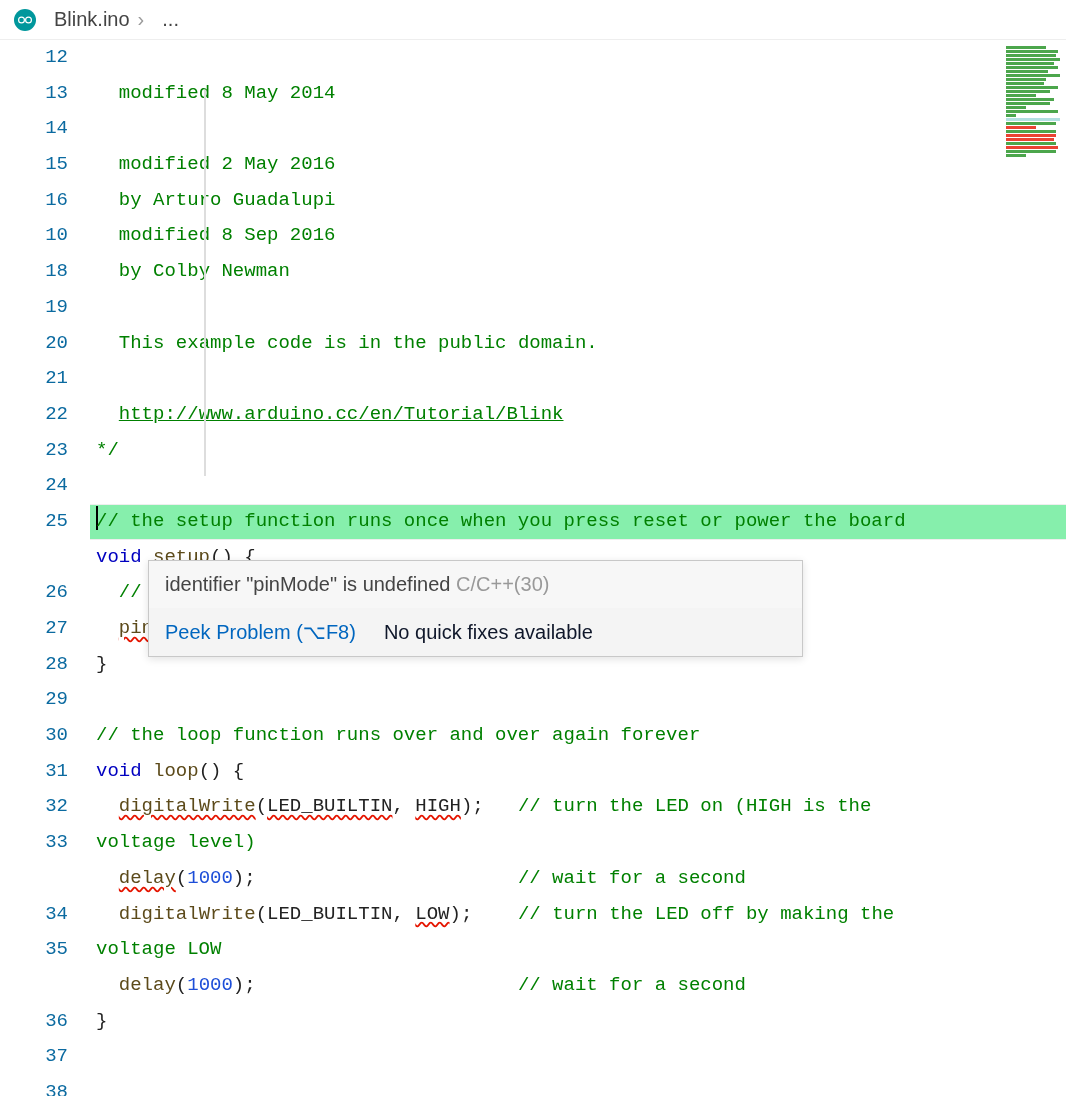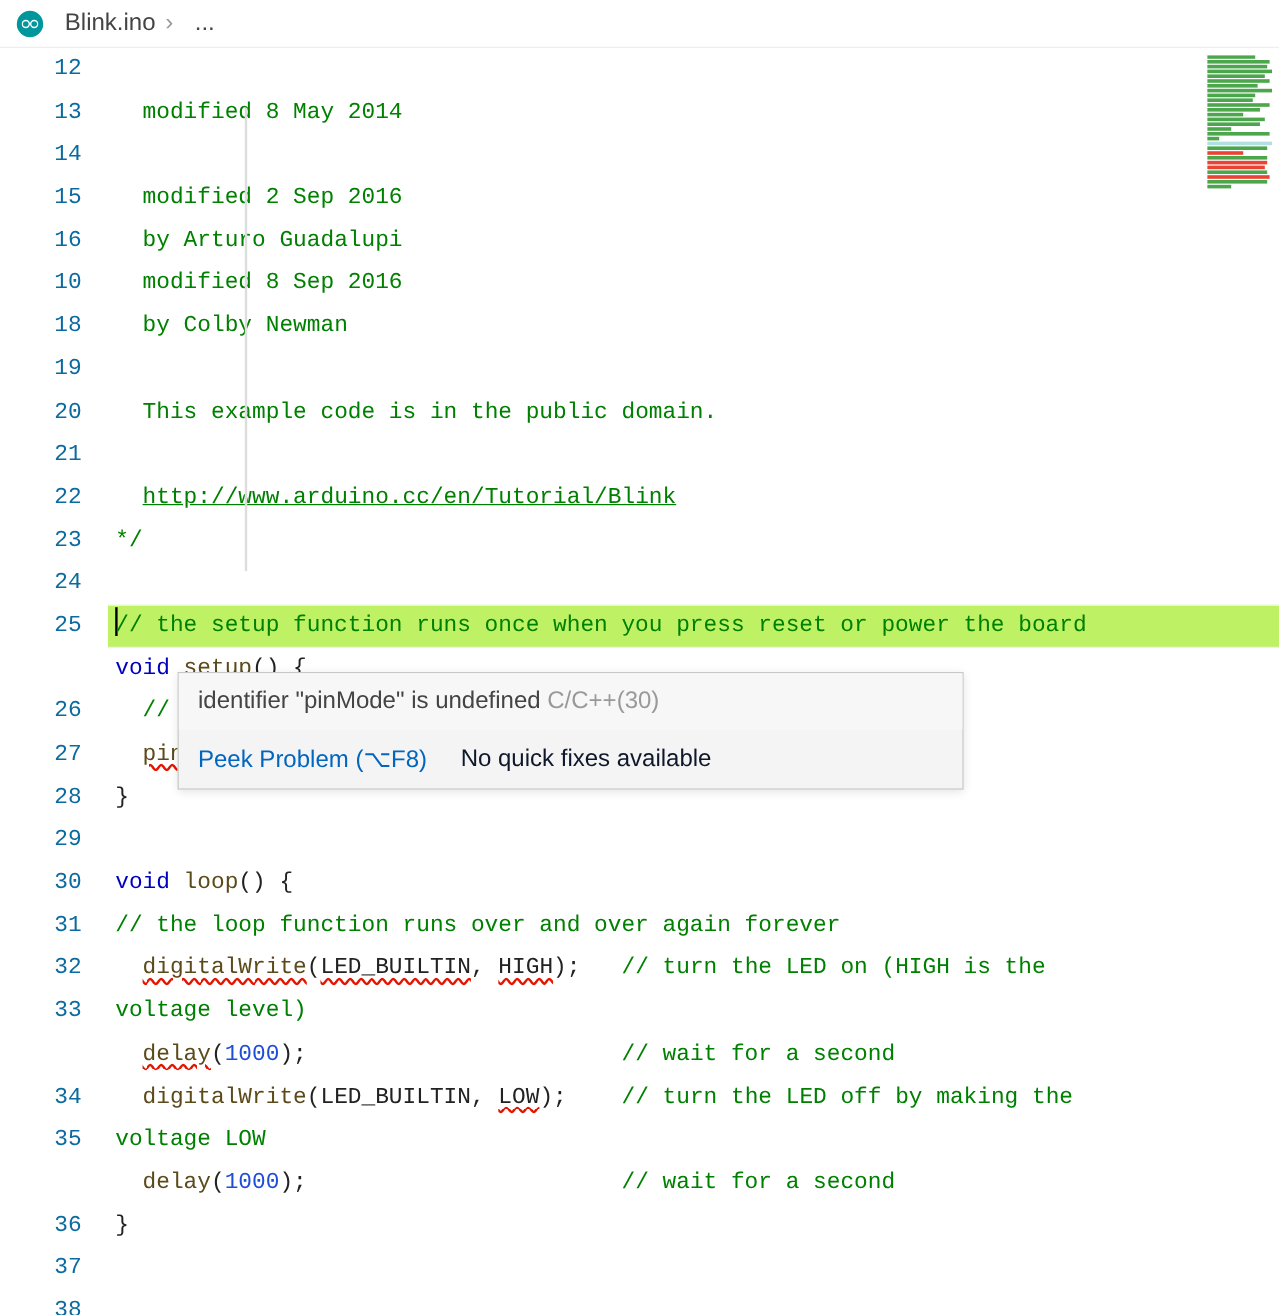--- a/index.html
+++ b/index.html
@@ -51,21 +51,21 @@
     flex: 1;
     position: relative;
   }
   .line {
     height: 35.7px;
     line-height: 35.7px;
     white-space: pre;
   }
   .code .line { padding-left: 6px; }
   .line.highlight {
-    background: #bef264;
+    background: #86efac;
     box-shadow: inset 0 1px 0 #eee, inset 0 -1px 0 #eee;
   }
   .line.wrap { white-space: pre-wrap; word-break: break-word; height:auto; padding-right:120px; }
   .cursor {
     display: inline-block;
     width: 2px; height: 24px;
     background: #000;
     vertical-align: -4px;
     margin-right: -2px;
   }
@@ -170,38 +170,38 @@
       <div class="line" style="height: 71.4px;">35</div>
       <div class="line">36</div>
       <div class="line">37</div>
       <div class="line">38</div>
     </div>
   <div class="code" id="code">
     <div class="rule"></div>
   <div class="line"><span class="c-plain">  </span></div>
       <div class="line"><span class="c-plain">  </span><span class="c-comment">modified 8 May 2014</span></div>
       <div class="line"><span class="c-plain">  </span></div>
-      <div class="line"><span class="c-plain">  </span><span class="c-comment">modified 2 Sep 2016</span></div>
+      <div class="line"><span class="c-plain">  </span><span class="c-comment">modified 2 May 2016</span></div>
       <div class="line"><span class="c-plain">  </span><span class="c-comment">by Arturo Guadalupi</span></div>
       <div class="line"><span class="c-plain">  </span><span class="c-comment">modified 8 Sep 2016</span></div>
       <div class="line"><span class="c-plain">  </span><span class="c-comment">by Colby Newman</span></div>
       <div class="line"><span class="c-plain">  </span></div>
       <div class="line"><span class="c-plain">  </span><span class="c-comment">This example code is in the public domain.</span></div>
       <div class="line"><span class="c-plain">  </span></div>
       <div class="line"><span class="c-plain">  </span><span class="c-link">http://www.arduino.cc/en/Tutorial/Blink</span></div>
       <div class="line"><span class="c-plain"></span><span class="c-comment">*/</span></div>
       <div class="line"><span class="c-plain"></span></div>
       <div class="line highlight wrap"><span class="c-plain"></span><span class="cursor"></span><span class="c-comment">// the setup function runs once when you press reset or power the board</span></div>
       <div class="line"><span class="c-plain"></span><span class="c-keyword">void </span><span class="c-func">setup</span><span class="c-plain">() {</span></div>
       <div class="line"><span class="c-plain">  </span><span class="c-comment">// initialize digital pin LED_BUILTIN as an output.</span></div>
       <div class="line"><span class="c-plain">  </span><span class="c-func sq-red">pinMode</span><span class="c-plain">(</span><span class="c-const sq-red">LED_BUILTIN</span><span class="c-plain">, </span><span class="c-const sq-red">OUTPUT</span><span class="c-plain">);</span></div>
       <div class="line"><span class="c-plain"></span><span class="c-plain">}</span></div>
       <div class="line"><span class="c-plain"></span></div>
+      <div class="line"><span class="c-plain"></span><span class="c-comment">// the loop function runs over and over again forever</span></div>
       <div class="line"><span class="c-plain"></span><span class="c-keyword">void </span><span class="c-func">loop</span><span class="c-plain">() {</span></div>
-      <div class="line"><span class="c-plain"></span><span class="c-comment">// the loop function runs over and over again forever</span></div>
       <div class="line wrap"><span class="c-plain">  </span><span class="c-func sq-red">digitalWrite</span><span class="c-plain">(</span><span class="c-const sq-red">LED_BUILTIN</span><span class="c-plain">, </span><span class="c-const sq-red">HIGH</span><span class="c-plain">);   </span><span class="c-comment">// turn the LED on (HIGH is the voltage level)</span></div>
       <div class="line"><span class="c-plain">  </span><span class="c-func sq-red">delay</span><span class="c-plain">(</span><span class="c-num">1000</span><span class="c-plain">);                       </span><span class="c-comment">// wait for a second</span></div>
       <div class="line wrap"><span class="c-plain">  </span><span class="c-func">digitalWrite</span><span class="c-plain">(LED_BUILTIN, </span><span class="c-const sq-red">LOW</span><span class="c-plain">);    </span><span class="c-comment">// turn the LED off by making the voltage LOW</span></div>
       <div class="line"><span class="c-plain">  </span><span class="c-func">delay</span><span class="c-plain">(</span><span class="c-num">1000</span><span class="c-plain">);                       </span><span class="c-comment">// wait for a second</span></div>
       <div class="line"><span class="c-plain"></span><span class="c-plain">}</span></div>
       <div class="line"><span class="c-plain"></span></div>
     </div>
 </div>
 
 <div class="hover">

